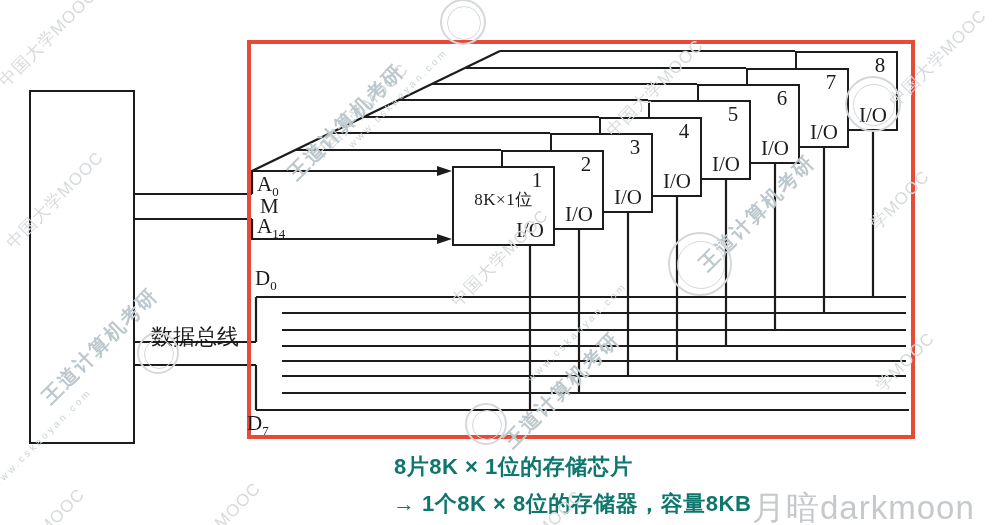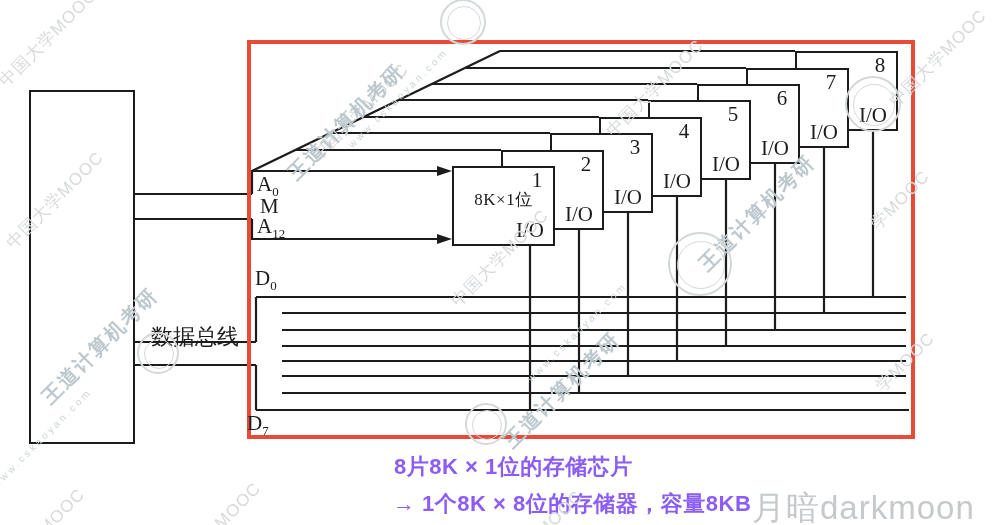--- a/index.html
+++ b/index.html
@@ -15,21 +15,21 @@
              border:4px solid #e84a38;z-index:25;}
   .lbl{position:absolute;color:#1c1c1c;z-index:30;line-height:1.15;}
   .center{text-align:center;}
   .cpu-label{left:31px;top:233px;width:102px;font-size:23px;line-height:31px;}
   .bus-label{width:102px;font-size:22px;}
   .sig{font-size:21px;}
   .sig sub{font-size:13px;line-height:0;}
   .chipnum{width:24px;font-size:21px;}
   .io{width:48px;font-size:21px;}
   .cap{width:99px;font-size:17px;letter-spacing:0.5px;}
-  .ann{position:absolute;z-index:30;color:#8b5cf6;
+  .ann{position:absolute;z-index:30;color:#0f766e;
        font-family:"Liberation Sans","DejaVu Sans",sans-serif;
        font-size:22px;font-weight:bold;letter-spacing:0.5px;white-space:nowrap;}
   .wm{position:absolute;z-index:40;pointer-events:none;white-space:nowrap;
       transform:translate(-50%,-50%) rotate(-45deg);
       font-family:"Liberation Sans","DejaVu Sans",sans-serif;}
   .wm-mooc{font-size:17px;color:#d7dadc;letter-spacing:1px;}
   .wm-bold{font-size:20px;font-weight:bold;color:#bcc8ce;letter-spacing:2px;}
   .wm-site{font-size:10px;color:#ccd5d0;letter-spacing:3px;}
   .wm-seal{position:absolute;z-index:40;pointer-events:none;border:2px solid #d4d8da;
            border-radius:50%;transform:translate(-50%,-50%);}
@@ -95,21 +95,21 @@
   <div class="lbl io center" style="left:653px;top:169px">I/O</div>
   <div class="lbl io center" style="left:702px;top:152px">I/O</div>
   <div class="lbl io center" style="left:751px;top:136px">I/O</div>
   <div class="lbl io center" style="left:800px;top:120px">I/O</div>
   <div class="lbl io center" style="left:849px;top:103px">I/O</div>
 
   <div class="lbl bus-label center" style="left:144px;top:324px">数据总线</div>
 
   <div class="lbl sig" style="left:257px;top:172px"><span>A</span><sub>0</sub></div>
   <div class="lbl sig" style="left:260px;top:194px">M</div>
-  <div class="lbl sig" style="left:257px;top:214px"><span>A</span><sub>12</sub></div>
+  <div class="lbl sig" style="left:257px;top:214px"><span>A</span><sub>14</sub></div>
   <div class="lbl sig" style="left:255px;top:266px"><span>D</span><sub>0</sub></div>
   <div class="lbl sig" style="left:247px;top:411px"><span>D</span><sub>7</sub></div>
 
   <div class="red-frame"></div>
 
   <div class="ann" style="left:394px;top:452px">8片8K × 1位的存储芯片</div>
   <div class="ann" style="left:393px;top:489px">→ 1个8K × 8位的存储器，容量8KB</div>
 
   <div class="wm wm-mooc" style="left:48px;top:38px">中国大学MOOC</div>
   <div class="wm wm-mooc" style="left:360px;top:112px">中国大学MOOC</div>

